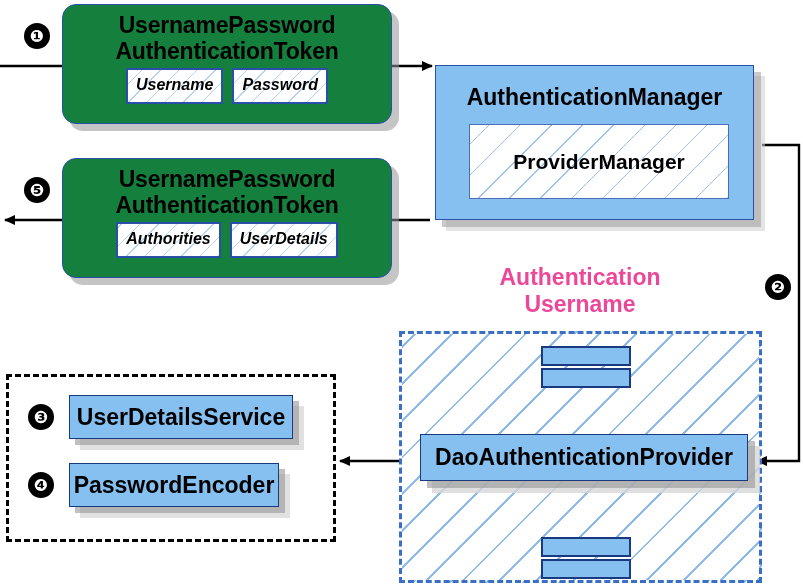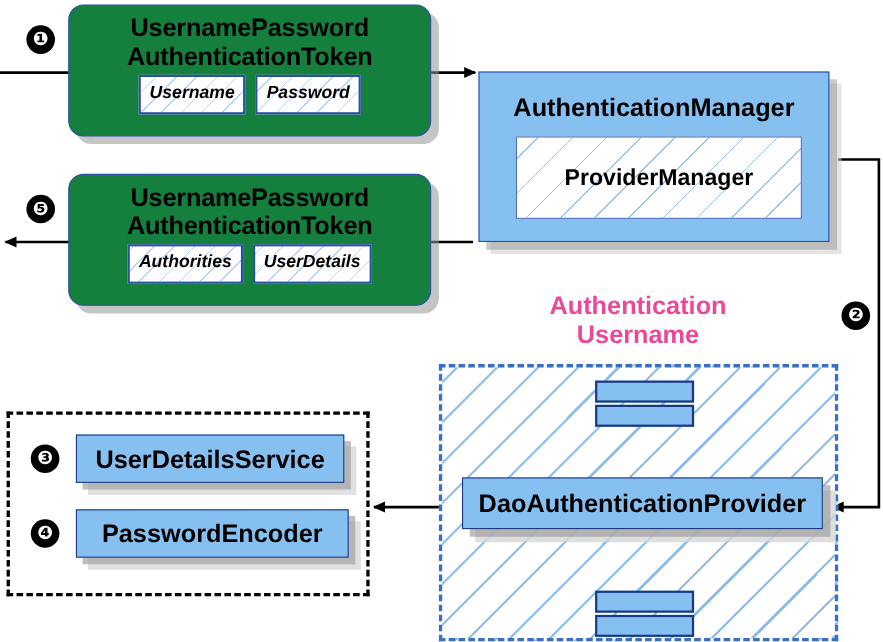--- a/index.html
+++ b/index.html
@@ -235,19 +235,19 @@
   <div class="minibar" style="left:541px; top:346px; width:86px; height:16px;"></div>
   <div class="minibar" style="left:541px; top:368px; width:86px; height:16px;"></div>
 
   <div class="minibar" style="left:541px; top:537px; width:86px; height:16px;"></div>
   <div class="minibar" style="left:541px; top:559px; width:86px; height:16px;"></div>
 
   <div class="node barbox" style="left:420px; top:434px; width:328px; height:47px; box-shadow: 7px 7px 0 0 rgba(150,150,150,0.6), 12px 12px 0 0 rgba(215,215,215,0.8);">DaoAuthenticationProvider</div>
 
   <div class="node dashed-black" style="left:6px; top:374px; width:330px; height:168px;"></div>
 
-  <div class="node barbox" style="left:69px; top:395px; width:244px; height:44px;">UserDetailsService</div>
+  <div class="node barbox" style="left:69px; top:395px; width:224px; height:44px;">UserDetailsService</div>
   <div class="badge" style="left:28px; top:404px;">❸</div>
 
-  <div class="node barbox" style="left:69px; top:463px; width:248px; height:44px;">PasswordEncoder</div>
+  <div class="node barbox" style="left:69px; top:463px; width:210px; height:44px;">PasswordEncoder</div>
   <div class="badge" style="left:28px; top:472px;">❹</div>
 
 </div>
 
 </body></html>

